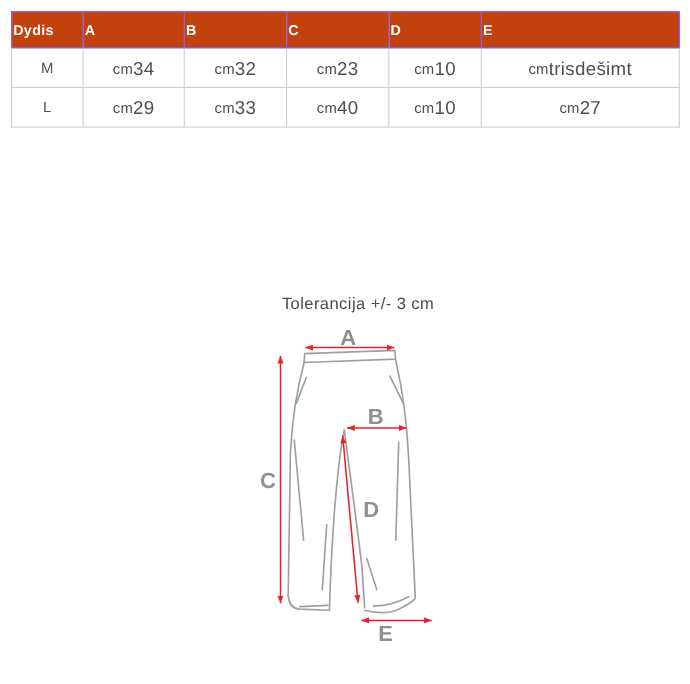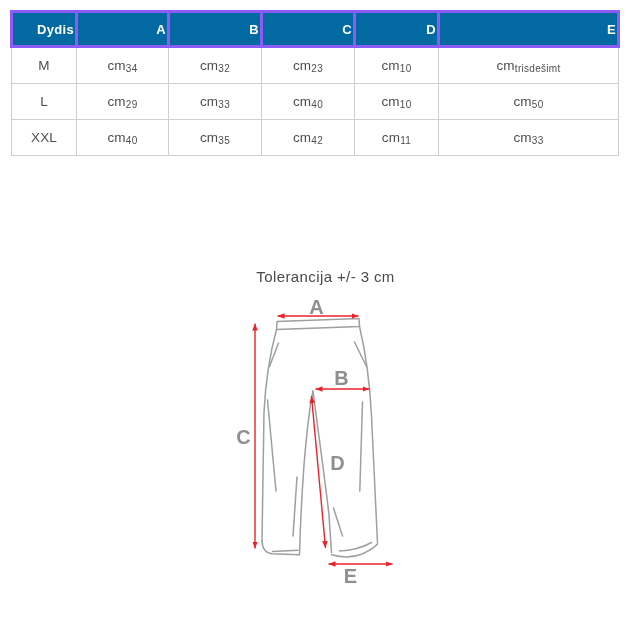--- a/index.html
+++ b/index.html
@@ -14,31 +14,31 @@
     border-collapse:collapse;table-layout:fixed;
     border:1px solid #b7b7b7;
   }
   .size-table col.c-size{width:65px;}
   .size-table col.c-a{width:92px;}
   .size-table col.c-b{width:93px;}
   .size-table col.c-c{width:93px;}
   .size-table col.c-d{width:84px;}
   .size-table col.c-e{width:180px;}
   .size-table th{
-    background:#0369a1;color:#ffffff;
+    background:#c2410c;color:#ffffff;
     height:30px;font-size:13px;font-weight:700;letter-spacing:.3px;
-    border:3px solid #8b5cf6;text-align:right;
+    border:1px solid #8b5cf6;text-align:left;
   }
   .size-table td{
     height:33px;border:1px solid #cfcfcf;background:#ffffff;
     text-align:center;vertical-align:middle;
     font-size:13.5px;color:#4f4f4f;letter-spacing:.2px;
   }
   .size-table td .val{
-    position:relative;top:1.5px;font-size:10px;letter-spacing:.3px;
+    position:relative;top:1.5px;font-size:17px;letter-spacing:.3px;
   }
 
   
   .tolerance-note{
     position:absolute;left:12px;top:268px;width:627px;
     text-align:center;font-size:15px;color:#4a4a4a;letter-spacing:.4px;
   }
 
   
   .diagram-svg{position:absolute;left:200px;top:290px;width:240px;height:310px;}
@@ -79,29 +79,21 @@
       <td><span class="unit">cm</span><span class="val">23</span></td>
       <td><span class="unit">cm</span><span class="val">10</span></td>
       <td><span class="unit">cm</span><span class="val">trisdešimt</span></td>
     </tr>
     <tr>
       <td><span>L</span></td>
       <td><span class="unit">cm</span><span class="val">29</span></td>
       <td><span class="unit">cm</span><span class="val">33</span></td>
       <td><span class="unit">cm</span><span class="val">40</span></td>
       <td><span class="unit">cm</span><span class="val">10</span></td>
-      <td><span class="unit">cm</span><span class="val">50</span></td>
-    </tr>
-    <tr>
-      <td><span>XXL</span></td>
-      <td><span class="unit">cm</span><span class="val">40</span></td>
-      <td><span class="unit">cm</span><span class="val">35</span></td>
-      <td><span class="unit">cm</span><span class="val">42</span></td>
-      <td><span class="unit">cm</span><span class="val">11</span></td>
-      <td><span class="unit">cm</span><span class="val">33</span></td>
+      <td><span class="unit">cm</span><span class="val">27</span></td>
     </tr>
   </tbody>
 </table>
 
 <div class="tolerance-note">Tolerancija +/- 3 cm</div>
 
 <svg class="diagram-svg" viewBox="200 290 240 310" xmlns="http://www.w3.org/2000/svg">
   <defs>
     <marker id="arrow-end" markerUnits="userSpaceOnUse" markerWidth="8" markerHeight="7" refX="7" refY="2.8" orient="auto">
       <path d="M0,0 L7,2.8 L0,5.6 Z" fill="#e8232a"></path>

